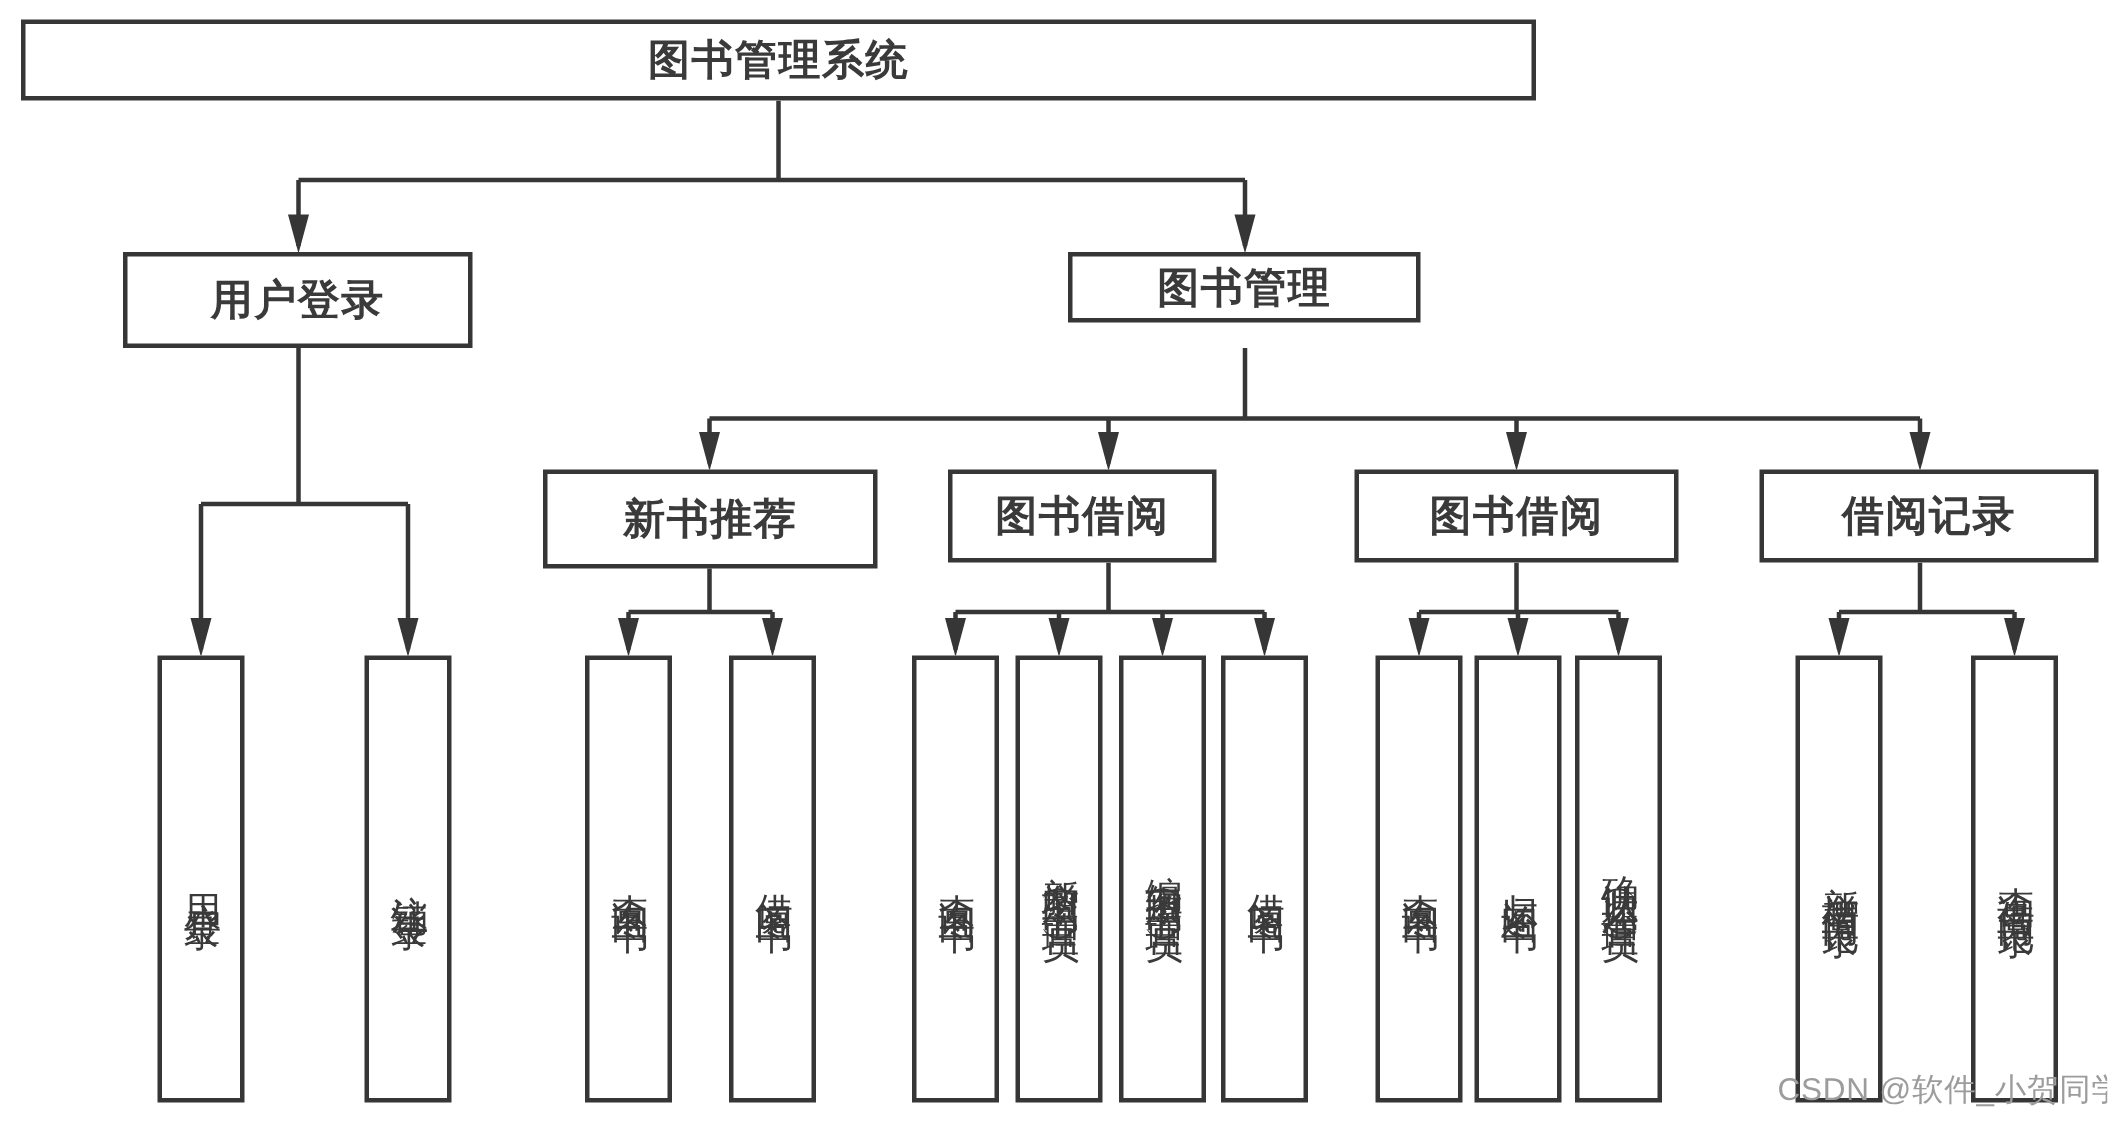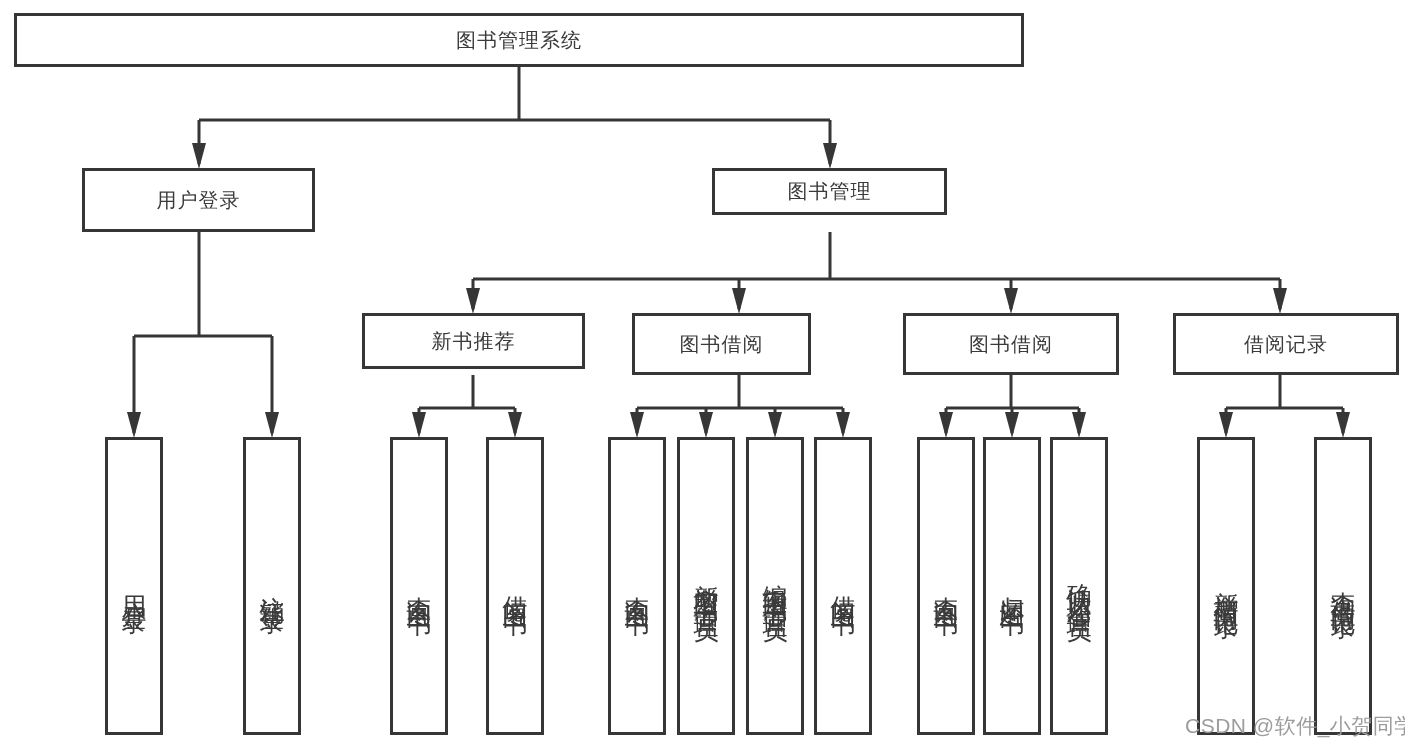--- a/index.html
+++ b/index.html
@@ -21,24 +21,25 @@
   .node {
     position: absolute;
     box-sizing: border-box;
     background: #ffffff;
     border: 3px solid #363636;
     display: flex;
     align-items: center;
     justify-content: center;
   }
   .node .hlabel {
-    font-size: 20px;
+    font-size: 28px;
     letter-spacing: 1px;
     color: #3a3a3a;
     white-space: nowrap;
+    font-weight: bold;
   }
   .leaf {
     position: absolute;
     box-sizing: border-box;
     background: #ffffff;
     border: 3px solid #363636;
     width: 58px;
     height: 298px;
     top: 437px;
     display: flex;
@@ -113,21 +114,21 @@
     <span class="hlabel">图书管理系统</span>
   </div>
 
   <div class="node" style="left:82px; top:168px; width:233px; height:64px;">
     <span class="hlabel">用户登录</span>
   </div>
   <div class="node" style="left:712px; top:168px; width:235px; height:47px;">
     <span class="hlabel">图书管理</span>
   </div>
 
-  <div class="node" style="left:362px; top:313px; width:223px; height:56px;">
+  <div class="node" style="left:362px; top:313px; width:223px; height:66px;">
     <span class="hlabel">新书推荐</span>
   </div>
   <div class="node" style="left:632px; top:313px; width:179px; height:62px;">
     <span class="hlabel">图书借阅</span>
   </div>
   <div class="node" style="left:903px; top:313px; width:216px; height:62px;">
     <span class="hlabel">图书借阅</span>
   </div>
   <div class="node" style="left:1173px; top:313px; width:226px; height:62px;">
     <span class="hlabel">借阅记录</span>

